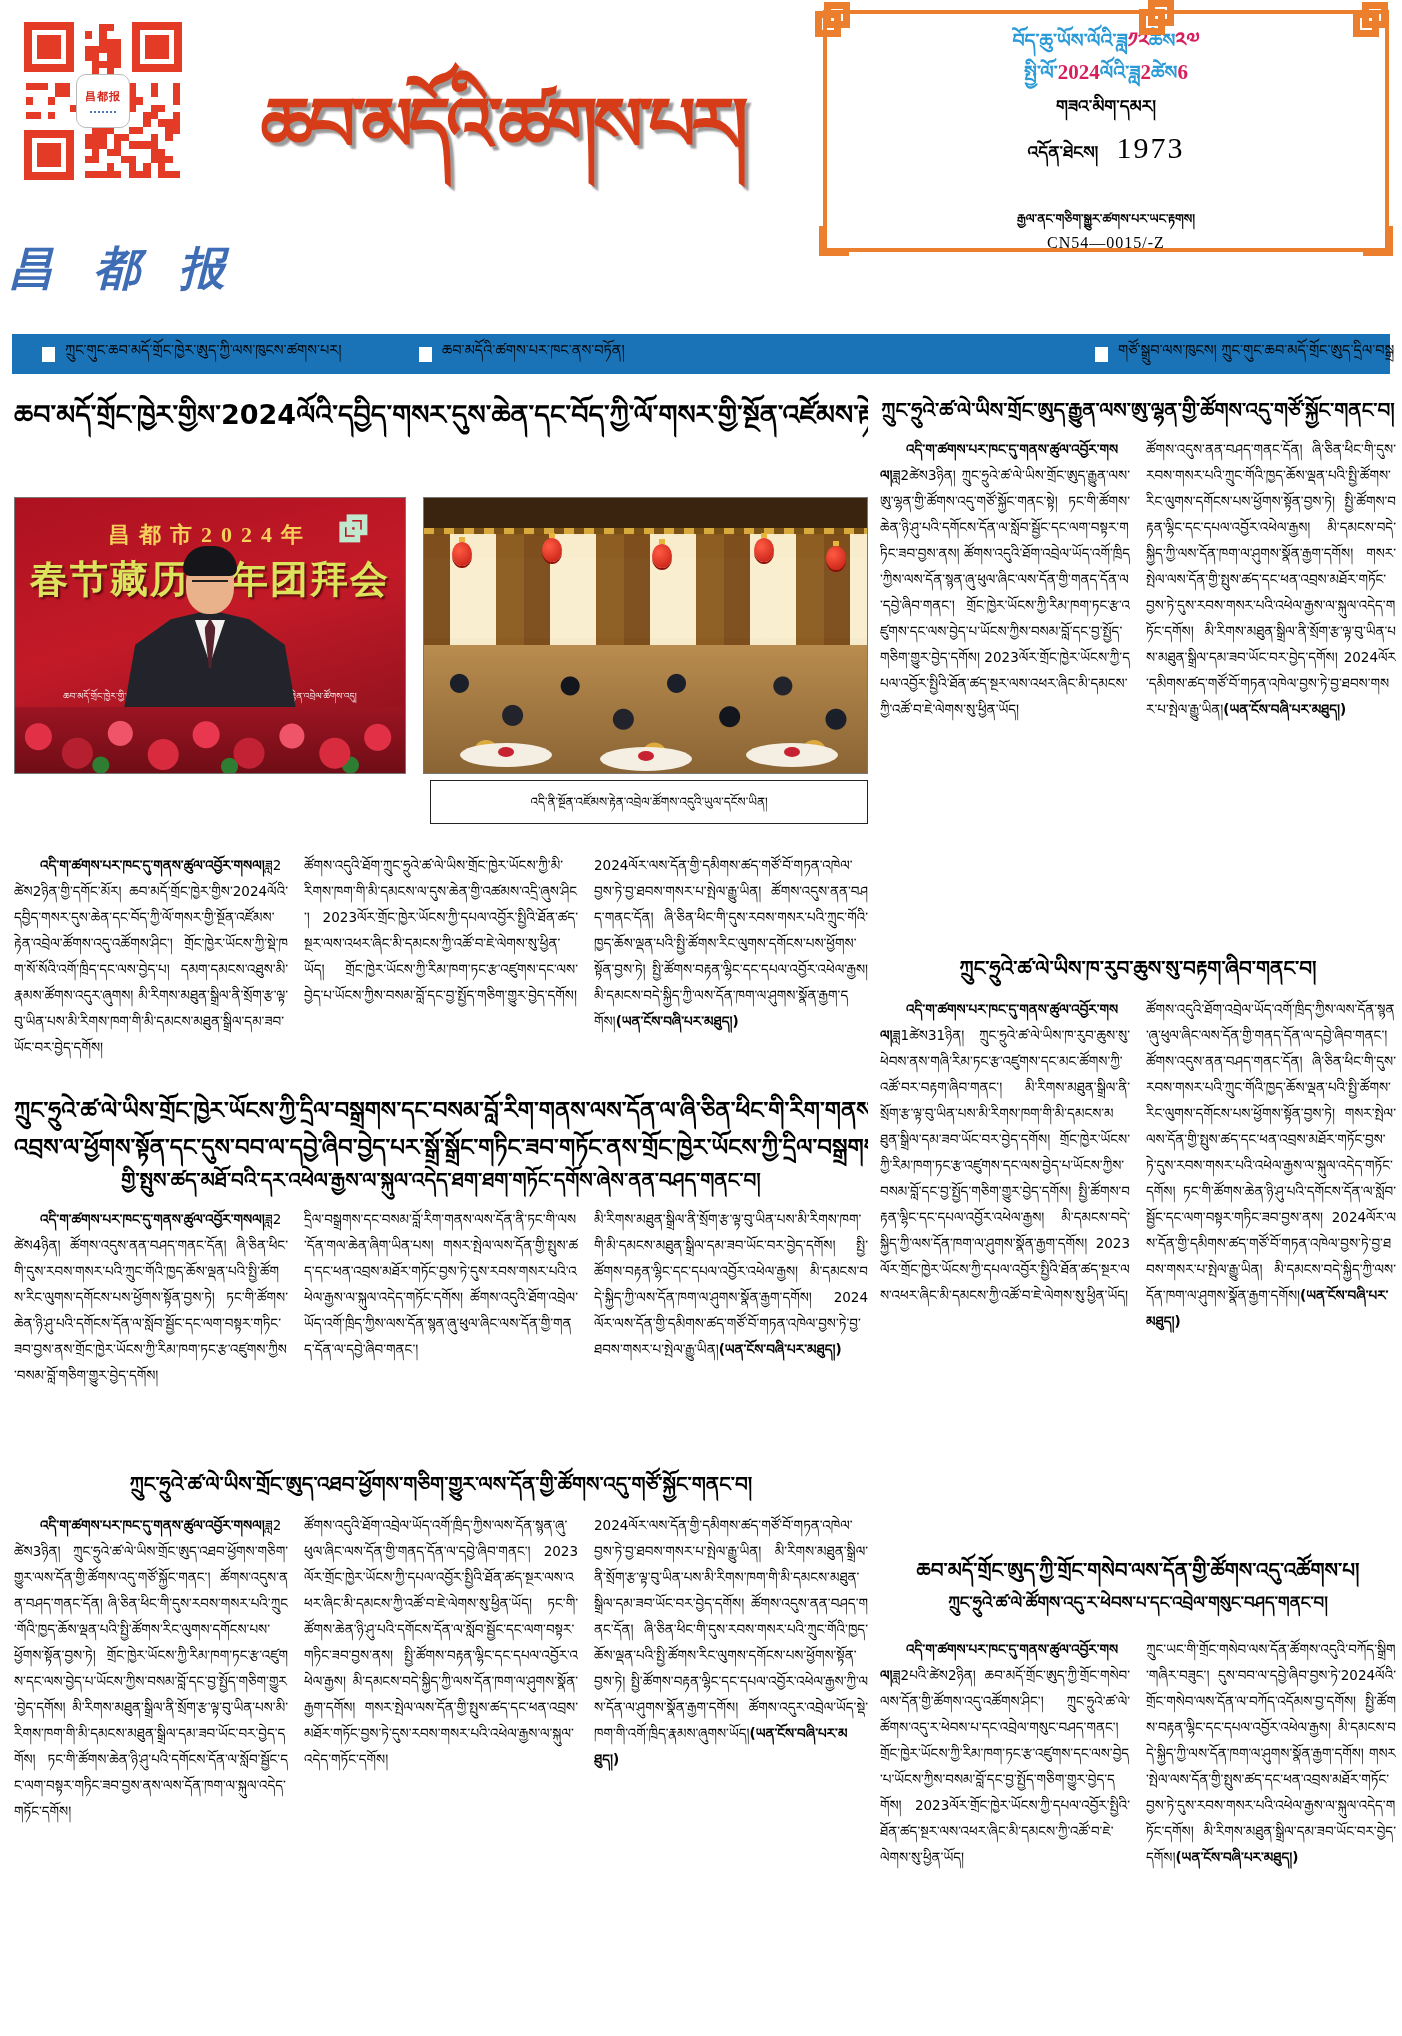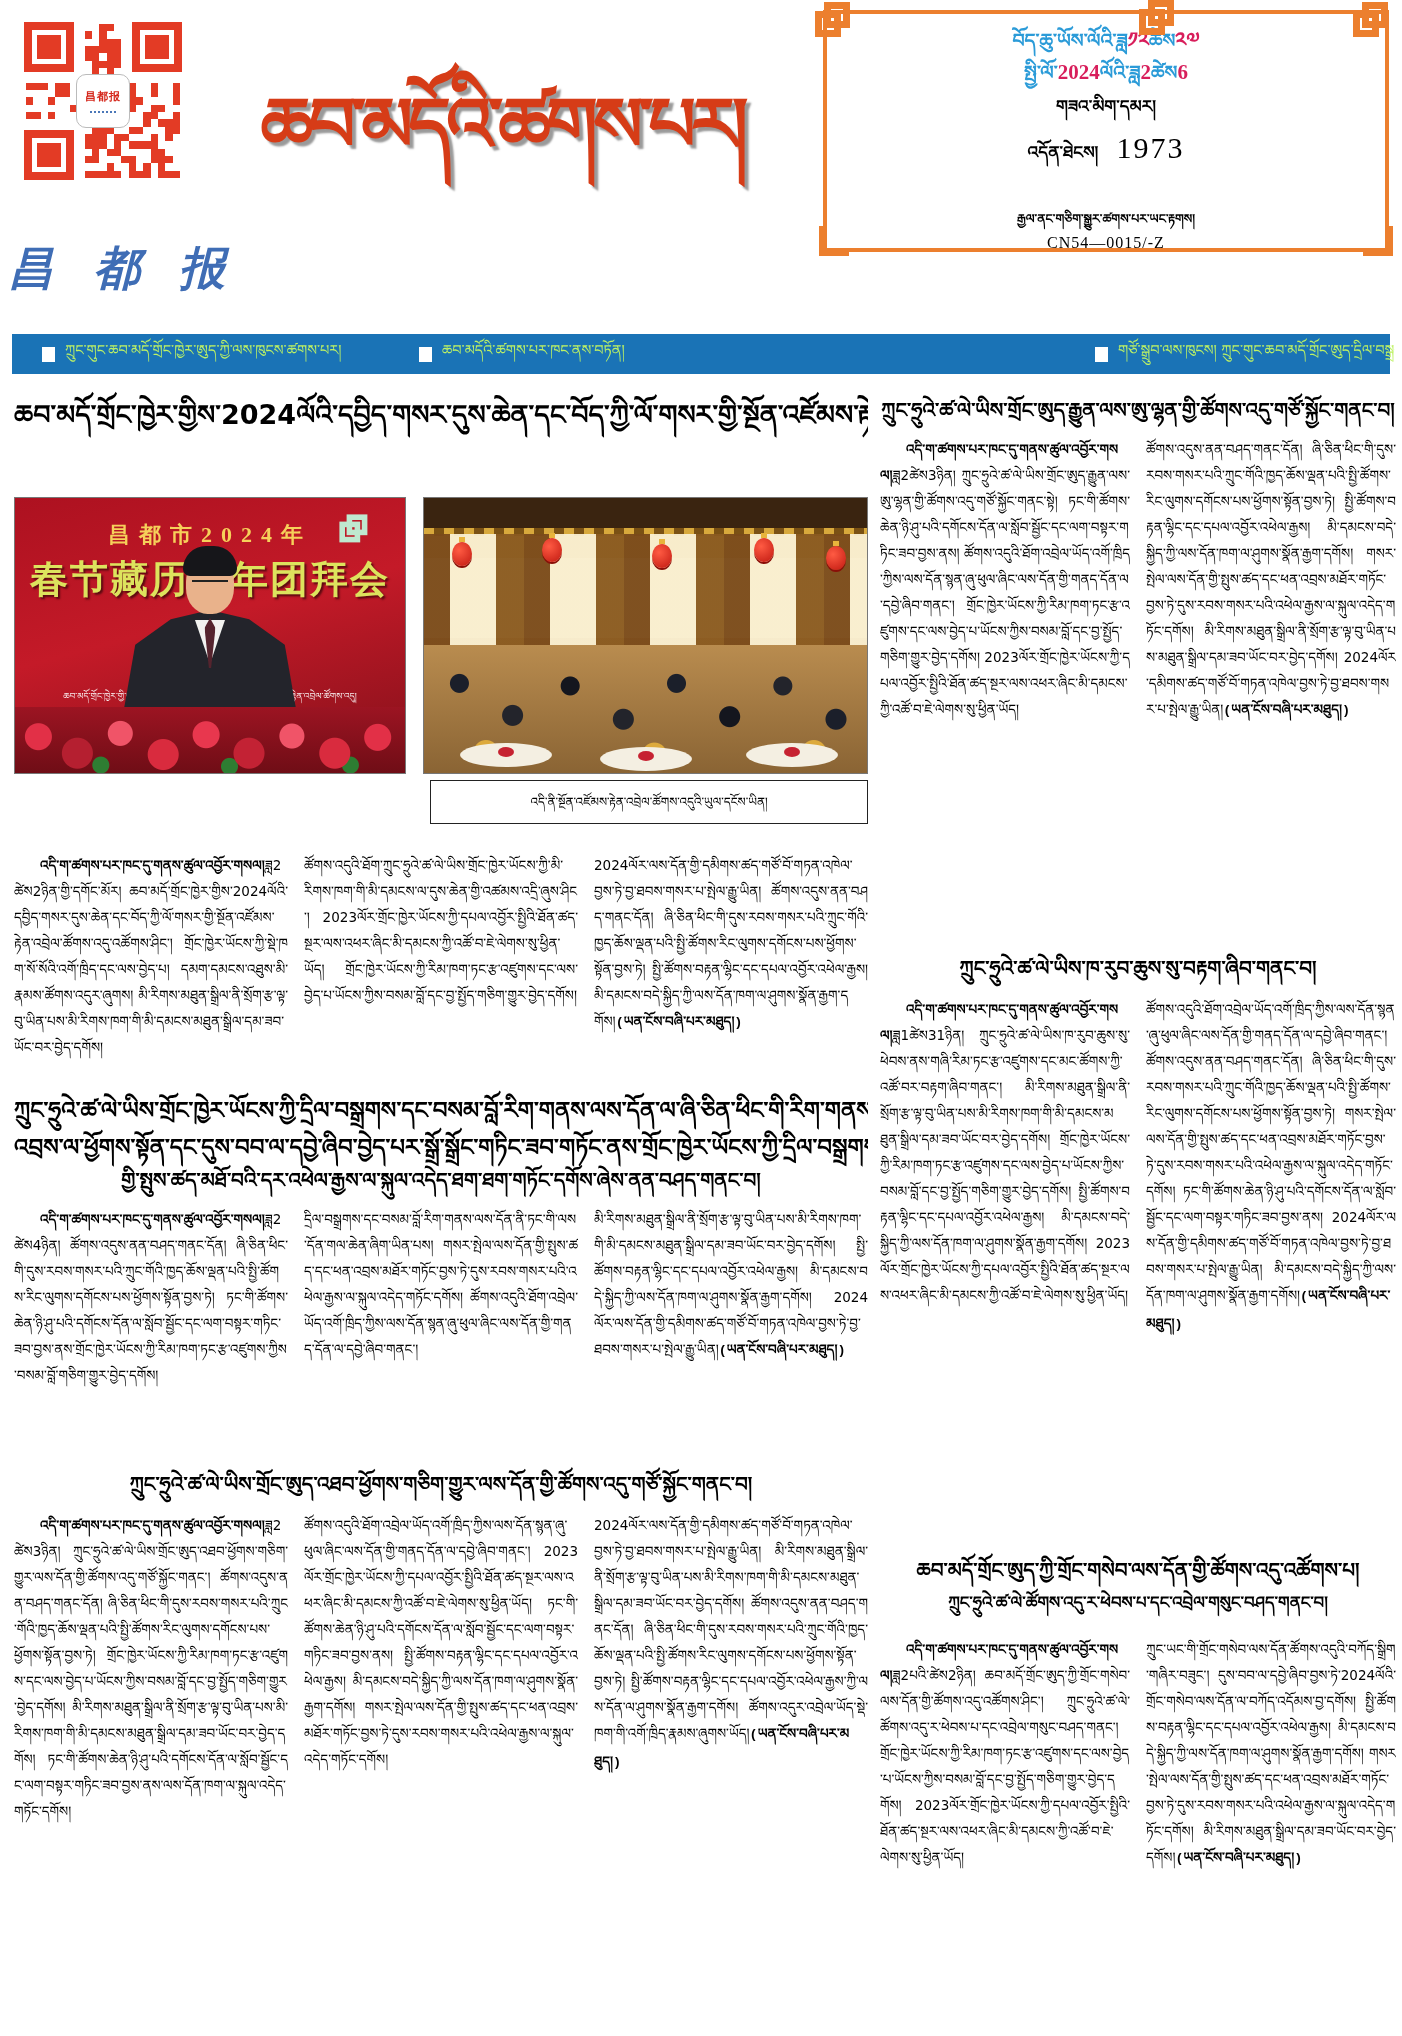--- a/index.html
+++ b/index.html
@@ -43,21 +43,21 @@
   .ik{color:#000;font-size:17px;font-weight:bold;}
   .issue-num{font-family:"Liberation Serif",serif;font-size:30px;margin-left:18px;letter-spacing:2px;}
   .reg{font-size:12.5px;font-weight:bold;margin-top:38px;}
   .cncode{font-family:"Liberation Serif",serif;font-size:16px;letter-spacing:1px;}
   .postal{font-size:13.5px;font-weight:bold;}
   .postal .num{font-family:"Liberation Serif",serif;font-size:15px;margin-left:8px;}
   
   .nav{position:absolute;left:12px;top:334px;width:1378px;height:40px;background:#1a73b6;}
   .nav-item{position:absolute;top:0;height:40px;display:flex;align-items:center;gap:10px;overflow:hidden;}
   .nav-sq{width:13px;height:15px;background:#fff;flex:0 0 auto;}
-  .nav-label{color:#bef264;font-size:14.5px;white-space:nowrap;}
+  .nav-label{color:#000000;font-size:14.5px;white-space:nowrap;}
   
   .hl{position:absolute;text-align:center;font-weight:bold;white-space:nowrap;overflow:hidden;}
   
   .photo{position:absolute;top:497px;height:277px;overflow:hidden;border:1px solid #777;box-sizing:border-box;}
   .photo-left{left:14px;width:392px;background:linear-gradient(165deg,#ad1120,#c41a28 45%,#82101a);}
   .pl-b1{position:absolute;left:0;right:0;top:22px;text-align:center;color:#f6d05a;font-weight:bold;
          font-size:22px;letter-spacing:9px;font-family:"Liberation Serif",serif;}
   .pl-b2{position:absolute;left:0;right:0;top:56px;text-align:center;color:#dde35d;font-weight:bold;
          font-size:38px;letter-spacing:2px;font-family:"Liberation Serif",serif;text-shadow:2px 2px 2px #5c0a10;}
   .pl-tib{position:absolute;left:0;right:0;top:188px;text-align:center;color:rgba(255,255,255,.92);
@@ -115,21 +115,21 @@
   
   .caption{position:absolute;top:780px;border:1px solid #222;box-sizing:border-box;background:#fff;
            font-size:12px;line-height:1.9;padding:3px 8px;overflow:hidden;}
   .cap-left{left:14px;width:392px;height:58px;text-align:justify;text-indent:22px;word-break:break-all;}
   .cap-right{left:430px;width:438px;height:44px;display:flex;align-items:center;justify-content:center;white-space:nowrap;}
   
   .cols{position:absolute;display:flex;gap:16px;}
   .col{overflow:hidden;font-size:13.5px;line-height:26px;text-align:justify;word-break:break-all;}
   .colw{width:274px;} .colr{width:250px;}
   .opener{font-weight:bold;}
-  .endmark{font-weight:bold;font-family:Liberation Mono, monospace;}
+  .endmark{font-weight:bold;}
   .first{text-indent:26px;}
 </style>
 </head>
 <body>
 
 <div class="page">
 
   <div class="qr">
     <div id="qr-modules">
         <div style="grid-area: 1 / 11;"></div>

